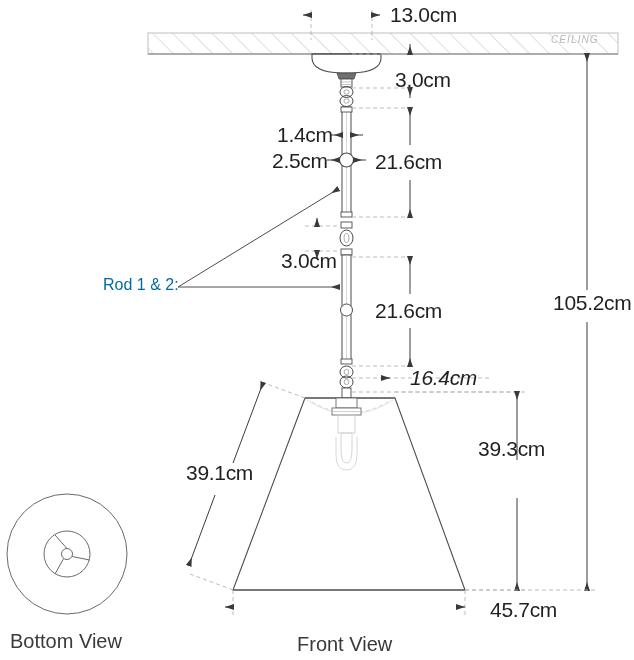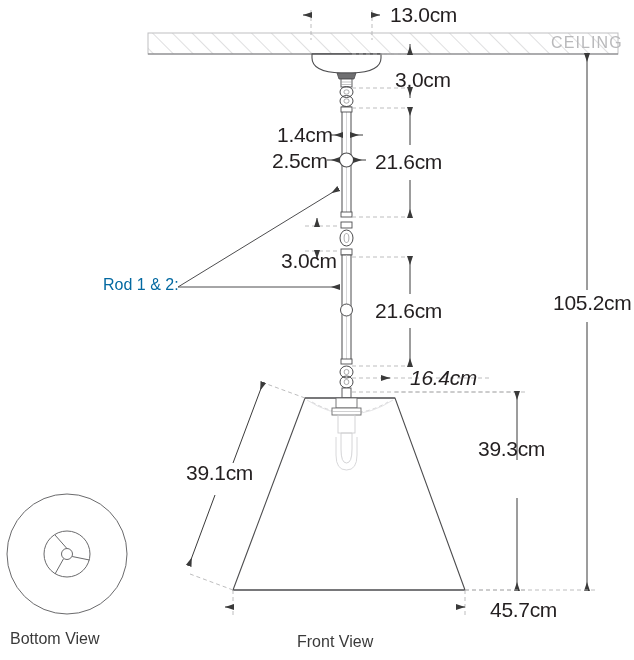--- a/index.html
+++ b/index.html
@@ -31,39 +31,40 @@
     position: absolute;
     font-family: "Liberation Sans", sans-serif;
     font-size: 21px;
     color: #231f20;
     white-space: nowrap;
     letter-spacing: -0.3px;
   }
   .view-label {
     position: absolute;
     font-family: "Liberation Sans", sans-serif;
-    font-size: 16px;
+    font-size: 20px;
     color: #3a3a3a;
     white-space: nowrap;
   }
   .note-text {
     position: absolute;
     font-family: "Liberation Sans", sans-serif;
     font-size: 16px;
     color: #0369a1;
     line-height: 20px;
     white-space: nowrap;
   }
   .ceiling-text {
     position: absolute;
     font-family: "Liberation Sans", sans-serif;
-    font-size: 16px;
+    font-size: 10px;
     letter-spacing: 1.1px;
     color: #b9b9bb;
     white-space: nowrap;
+    font-style: italic;
   }
 </style>
 </head>
 <body>
 
 <div id="stage">
 
   <svg class="drawing" viewBox="0 0 634 660">
     <defs>
       <marker id="arrIn" markerWidth="9" markerHeight="9" refX="8" refY="4.5" orient="auto">

